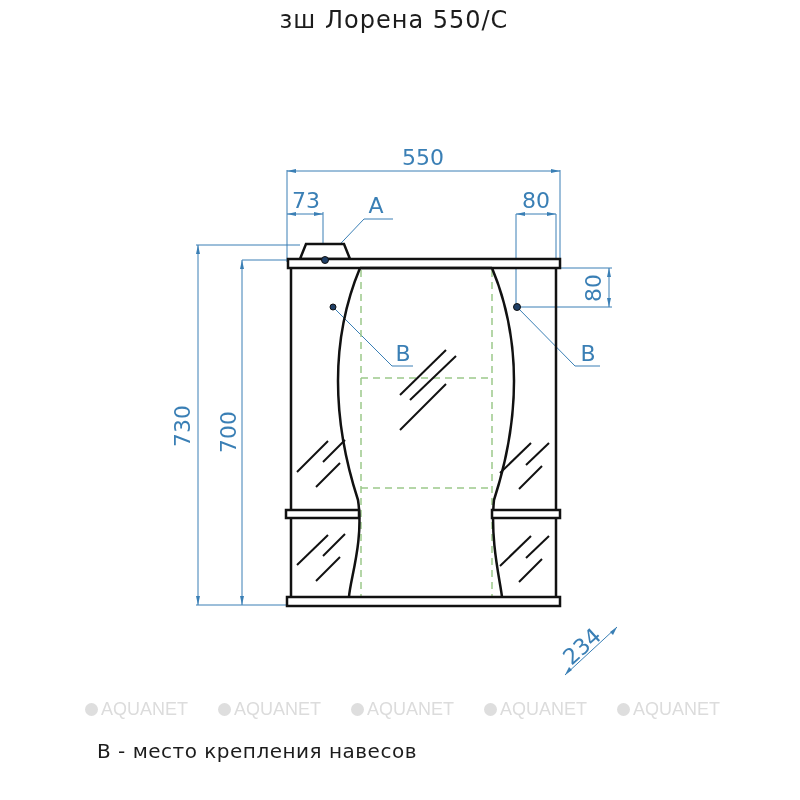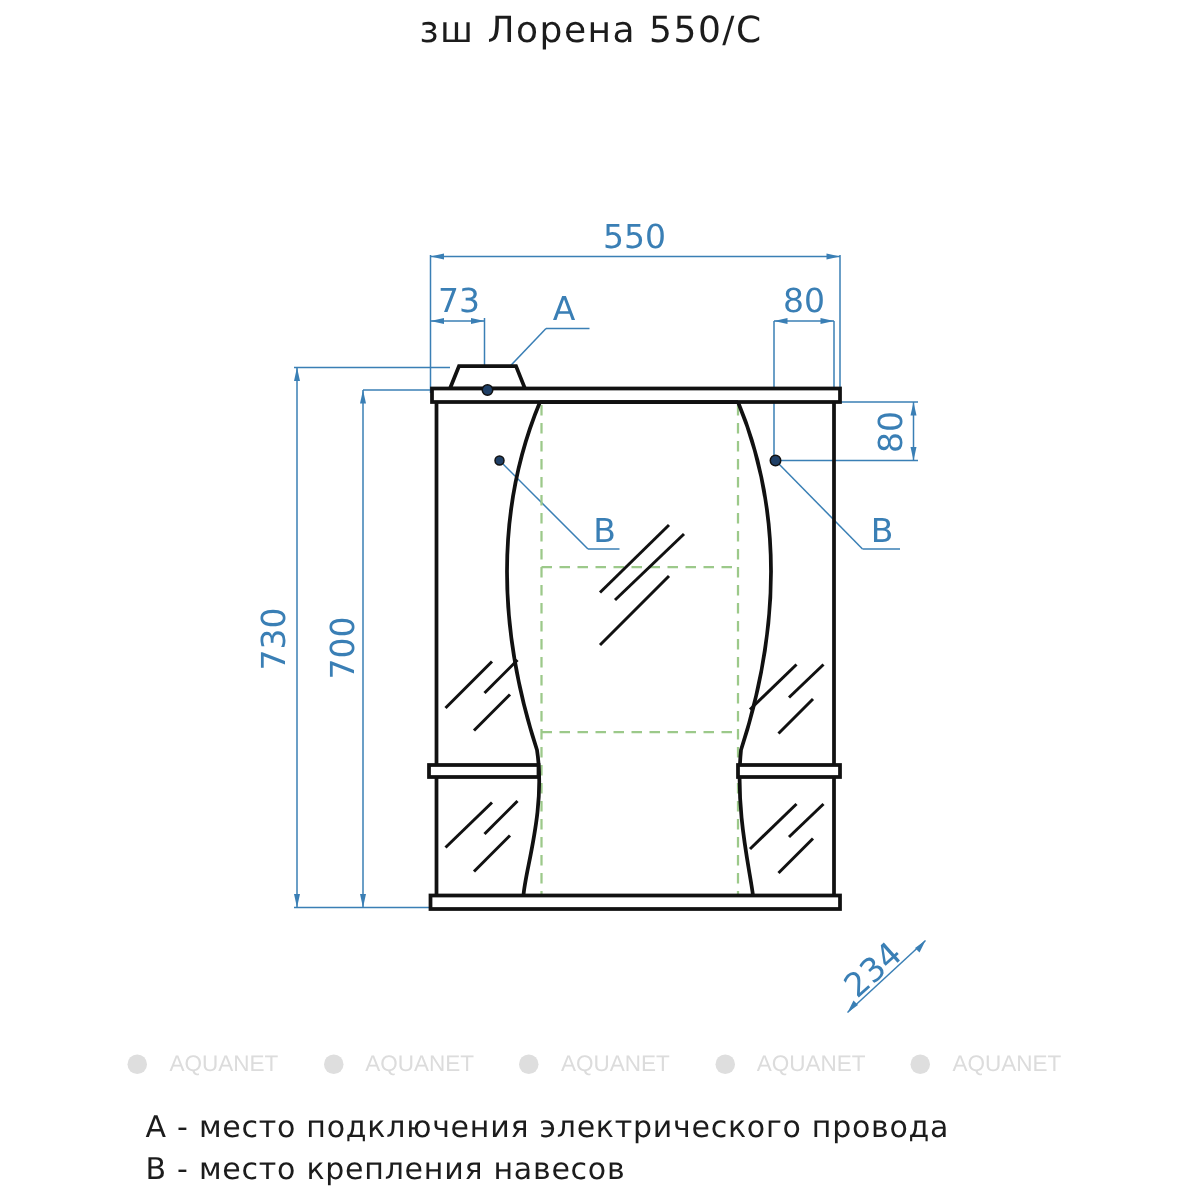--- a/index.html
+++ b/index.html
@@ -5,22 +5,22 @@
     html, body { margin: 0; padding: 0; background: #ffffff; }
     body { width: 800px; height: 800px; position: relative; overflow: hidden;
            font-family: "DejaVu Sans", sans-serif; }
     .title { position: absolute; left: 0; top: 6px; width: 788px; text-align: center;
              font-size: 24px; color: #1c1c1c; letter-spacing: 1px;
              font-family: "DejaVu Sans", sans-serif; }
     svg.drawing { position: absolute; left: 0; top: 0; }
     .dim { fill: #3a7fb5; font-family: "DejaVu Sans", sans-serif; font-size: 22px; }
     .watermark-row { position: absolute; left: 85px; top: 698px; width: 640px; height: 22px;
                      display: flex; gap: 30px; }
-    .wm { display: flex; align-items: center; gap: 15px; color: #dcdcdc;
-          font-family: "Liberation Sans", sans-serif; font-size: 15px; letter-spacing: 0px; }
+    .wm { display: flex; align-items: center; gap: 3px; color: #dcdcdc;
+          font-family: "Liberation Sans", sans-serif; font-size: 18px; letter-spacing: 0px; }
     .wm-dot { width: 13px; height: 13px; border-radius: 50%; background: #dedede; display: inline-block; }
     .legend { position: absolute; left: 97px; top: 737px; font-size: 20px; color: #1c1c1c;
               line-height: 28px; font-family: "DejaVu Sans", sans-serif; letter-spacing: 0.5px; }
   </style>
 </head>
 <body>
 
 <div class="title">зш Лорена 550/С</div>
 
 <svg class="drawing" width="800" height="800" viewBox="0 0 800 800">
@@ -163,15 +163,14 @@
       <span class="wm-dot"></span>
       <span>AQUANET</span>
     </span>
   <span class="wm">
       <span class="wm-dot"></span>
       <span>AQUANET</span>
     </span>
 </div>
 
 <div class="legend">
-  <div>А - место подключения электрического провода</div>
   <div>В - место крепления навесов</div>
 </div>
 
 </body></html>

